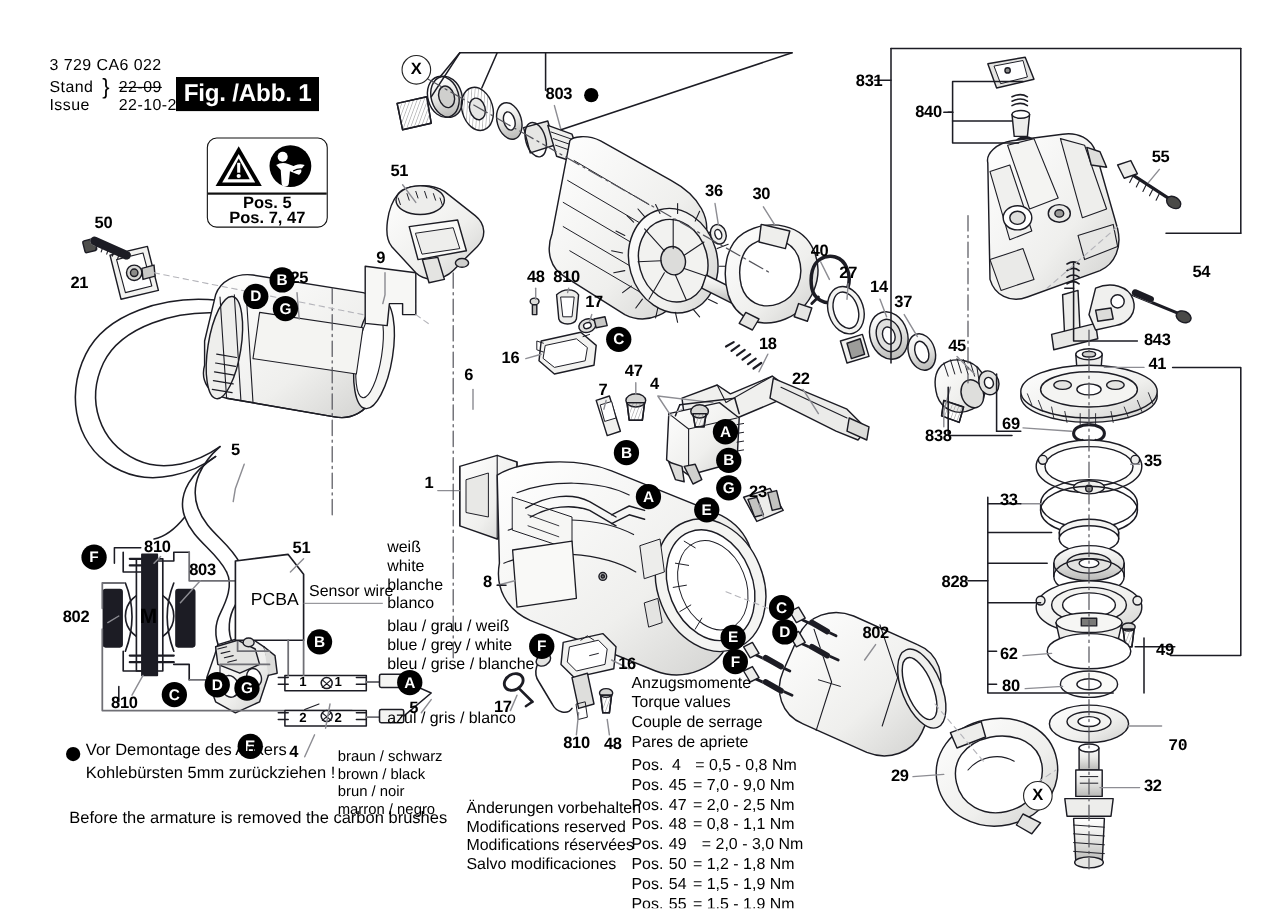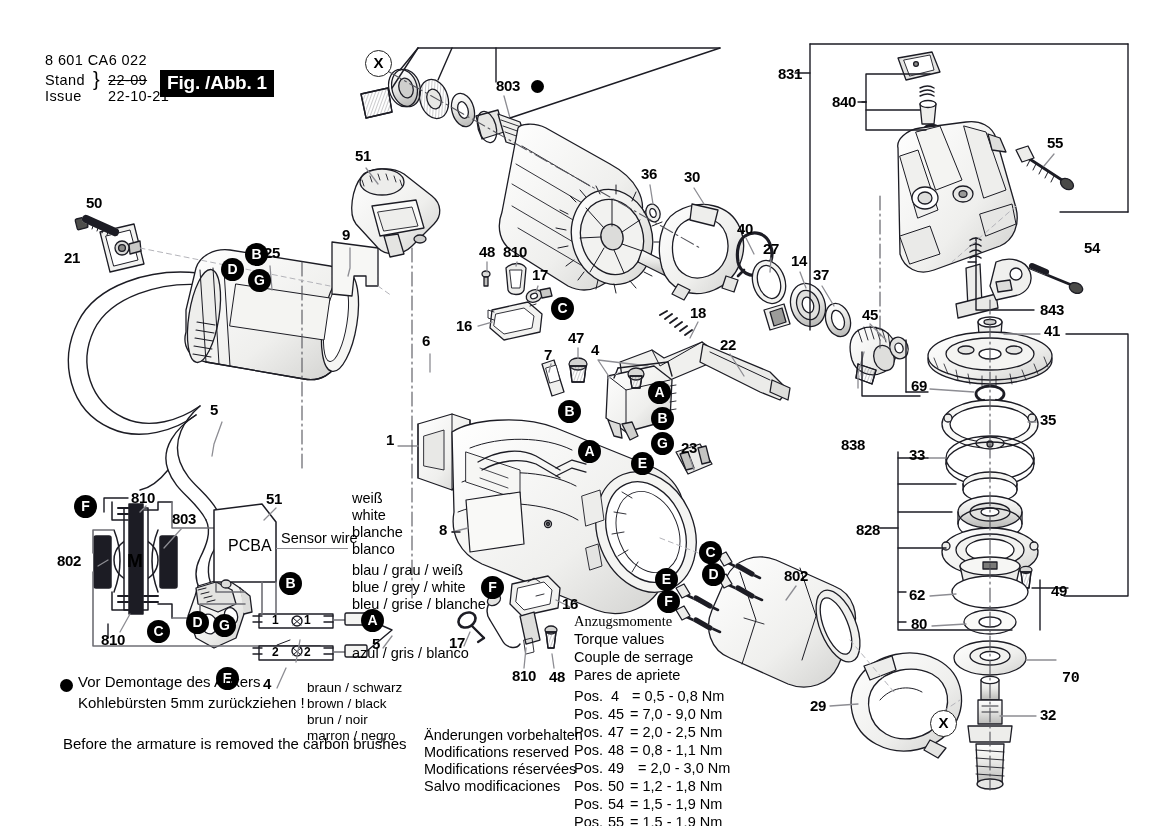--- a/index.html
+++ b/index.html
@@ -14,47 +14,68 @@
 
   
   .cl{position:absolute;width:23px;height:23px;border-radius:50%;background:#000;color:#fff;
       font-weight:bold;font-size:14px;line-height:23px;text-align:center;font-family:"Liberation Sans",sans-serif;}
   .clx{position:absolute;width:25px;height:25px;border-radius:50%;border:1.4px solid #222;color:#000;
       font-weight:bold;font-size:15px;line-height:23px;text-align:center;background:#fff;}
   .dot{position:absolute;width:13px;height:13px;border-radius:50%;background:#000;}
 
   
   .hdr-code{position:absolute;font-size:14.5px;letter-spacing:0.4px;}
-  .figbox{position:absolute;background:#000;color:#fff;font-weight:bold;font-size:19px;
+  .figbox{position:absolute;background:#000;color:#fff;font-weight:bold;font-size:22px;
           padding:2px 7px 3px 7px;letter-spacing:-0.2px;text-align:center;}
   .strike{text-decoration:line-through;}
   .brace{position:absolute;font-size:20px;}
 
   
   .warnbox{position:absolute;border:1.6px solid #111;border-radius:9px;background:#fff;}
   .warnbox .divider{position:absolute;left:0;right:0;height:1.5px;background:#111;}
   .warnTxt{position:absolute;font-weight:bold;font-size:15px;}
 
   
   #art{position:absolute;left:0;top:0;}
   
 </style>
 </head>
 <body>
 
 <div id="page">
 
-  <div class="hdr-code" style="left:45px;top:52px;">8 601 CA6 022</div>
+  <div class="hdr-code" style="left:45px;top:52px;">3 729 CA6 022</div>
   <div class="hdr-code" style="left:45px;top:72px;">Stand</div>
   <div class="hdr-code" style="left:45px;top:88px;">Issue</div>
   <div class="brace" style="left:93px;top:68px;">}</div>
   <div class="hdr-code strike" style="left:108px;top:72px;">22-09</div>
   <div class="hdr-code" style="left:108px;top:88px;">22-10-21</div>
   <div class="figbox" style="left:160px;top:70px;">Fig. /Abb. 1</div>
 
+  <div class="warnbox" style="left:188px;top:125px;width:108px;height:80px;">
+    <div class="divider" style="top:49px;"></div>
+
+    <svg width="46" height="42" style="position:absolute;left:5px;top:4px;">
+      <polygon points="23,3 44,39 2,39" fill="#000"></polygon>
+      <polygon points="23,10 38,36 8,36" fill="#fff"></polygon>
+      <polygon points="23,14 33,33 13,33" fill="#000"></polygon>
+      <rect x="21.6" y="18" width="2.8" height="9" fill="#fff"></rect>
+      <circle cx="23" cy="30" r="1.9" fill="#fff"></circle>
+    </svg>
+
+    <svg width="44" height="42" style="position:absolute;left:53px;top:4px;">
+      <circle cx="22" cy="21" r="19" fill="#000"></circle>
+      <circle cx="15" cy="12.5" r="4.6" fill="#fff"></circle>
+      <path d="M9 20 q5 -3 11 -1 l10 4 q3 1.4 1.6 4 q-1.3 2.4 -4 1.2 l-6 -2.6 l-1 11 q-0.4 3 -3.4 3 q-3 0 -3.2 -3 l-0.8 -12 z" fill="#fff"></path>
+      <path d="M22 23 q6 -5 13 -3 q-4 4 -5 9 q-5 -4 -8 -6 z" fill="#fff"></path>
+      <path d="M24.5 25.5 q4.5 -2.5 8.5 -1.8" stroke="#000" stroke-width="1.1" fill="none"></path>
+    </svg>
+    <div class="warnTxt" style="left:0;right:0;top:50px;text-align:center;">Pos. 5</div>
+    <div class="warnTxt" style="left:0;right:0;top:64px;text-align:center;">Pos. 7, 47</div>
+  </div>
 
   <svg id="art" width="1169" height="826">
     <defs>
       <linearGradient id="gMetal" x1="0" y1="0" x2="0" y2="1">
         <stop offset="0%" stop-color="#ffffff"></stop>
           <stop offset="45%" stop-color="#e8e8e6"></stop>
         <stop offset="100%" stop-color="#b9b9b7"></stop>
       </linearGradient>
       <linearGradient id="gBody" x1="0" y1="0" x2="1" y2="1">
         <stop offset="0%" stop-color="#ffffff"></stop>
@@ -849,21 +870,21 @@
   <div class="num" style="left:681px;top:439px;">23</div>
   <div class="num" style="left:496px;top:77px;">803</div>
   <div class="dot" style="left:531px;top:80px;"></div>
   <div class="num" style="left:641px;top:165px;">36</div>
   <div class="num" style="left:684px;top:168px;">30</div>
   <div class="num" style="left:737px;top:220px;">40</div>
   <div class="num" style="left:763px;top:240px;">27</div>
   <div class="num" style="left:791px;top:252px;">14</div>
   <div class="num" style="left:813px;top:266px;">37</div>
   <div class="num" style="left:862px;top:306px;">45</div>
-  <div class="num" style="left:841px;top:388px;margin-top:48px;">838</div>
+  <div class="num" style="left:841px;top:388px;">838</div>
   <div class="num" style="left:911px;top:377px;">69</div>
   <div class="num" style="left:1044px;top:322px;">41</div>
   <div class="num" style="left:1040px;top:301px;">843</div>
   <div class="num" style="left:1084px;top:239px;">54</div>
   <div class="num" style="left:1047px;top:134px;">55</div>
   <div class="num" style="left:778px;top:65px;">831</div>
   <div class="num" style="left:832px;top:93px;">840</div>
   <div class="num" style="left:1040px;top:411px;">35</div>
   <div class="num" style="left:909px;top:446px;">33</div>
   <div class="num" style="left:856px;top:521px;">828</div>
@@ -935,21 +956,21 @@
   <div class="txt" style="left:307px;top:680px;font-size:13.5px;">braun  / schwarz</div>
   <div class="txt" style="left:307px;top:696px;font-size:13.5px;">brown  / black</div>
   <div class="txt" style="left:307px;top:712px;font-size:13.5px;">brun    / noir</div>
   <div class="txt" style="left:307px;top:728px;font-size:13.5px;">marron / negro</div>
 
   <div class="dot" style="left:60px;top:679px;"></div>
   <div class="txt" style="left:78px;top:673px;font-size:15px;">Vor Demontage des Ankers</div>
   <div class="txt" style="left:78px;top:694px;font-size:15px;">Kohlebürsten 5mm zurückziehen !</div>
   <div class="txt" style="left:63px;top:735px;font-size:15px;">Before the armature is removed the carbon brushes</div>
 
-  <div class="txt" style="left:574px;top:613px;font-family:Liberation Serif, serif;">Anzugsmomente</div>
+  <div class="txt" style="left:574px;top:613px;">Anzugsmomente</div>
   <div class="txt" style="left:574px;top:631px;">Torque values</div>
   <div class="txt" style="left:574px;top:649px;">Couple de serrage</div>
   <div class="txt" style="left:574px;top:667px;">Pares de apriete</div>
 
   <div class="txt" style="left:574px;top:688px;">Pos.</div>
   <div class="txt" style="left:611px;top:688px;">4</div>
   <div class="txt" style="left:632px;top:688px;">= 0,5 - 0,8 Nm</div>
 
   <div class="txt" style="left:574px;top:706px;">Pos.</div>
   <div class="txt" style="left:608px;top:706px;">45</div>

